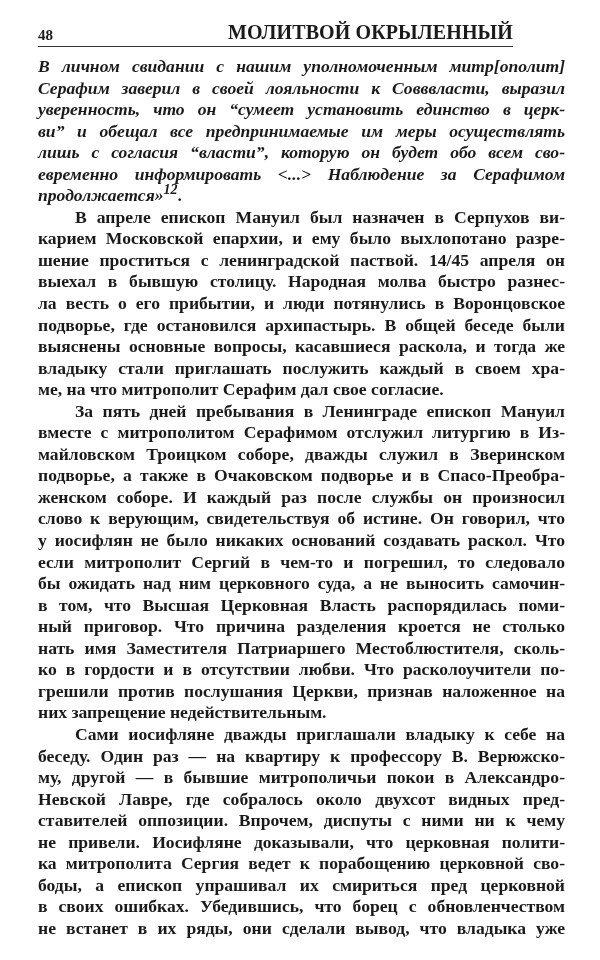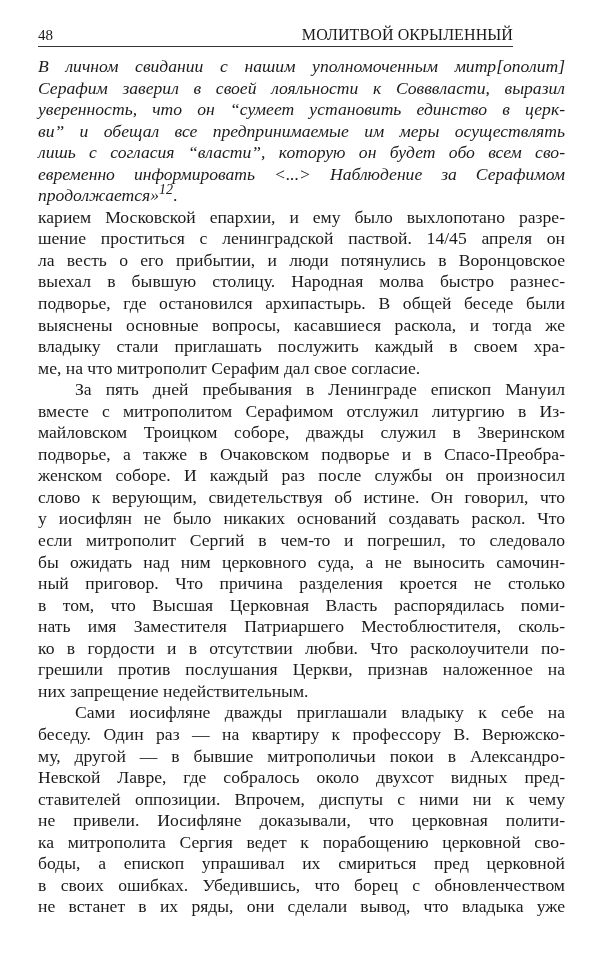--- a/index.html
+++ b/index.html
@@ -1,27 +1,27 @@
 <!DOCTYPE html>
 <html><head>
 <meta charset="utf-8">
 <style>
   html, body { margin: 0; padding: 0; }
   body {
     width: 600px; height: 960px; background: #ffffff; overflow: hidden;
     font-family: "DejaVu Serif", "Liberation Serif", serif; color: #1a1a1a;
   }
-  .page { position: relative; width: 548px; height: 960px; }
+  .page { position: relative; width: 548px; height: 960px; font-weight: bold; }
   .header {
     position: absolute; left: 38px; right: 35px; top: 20px; height: 24px;
     display: flex; justify-content: space-between; align-items: flex-end;
     font-family: "Liberation Serif", "DejaVu Serif", serif;
   }
   .page-num { font-size: 15px; }
-  .running-title { font-size: 16px; letter-spacing: 0.1px; }
+  .running-title { font-size: 20px; letter-spacing: 0.1px; }
   .rule {
     position: absolute; left: 38px; right: 35px; top: 46px;
     height: 0; border-top: 1.3px solid #333;
   }
   .body {
     position: absolute; left: 38px; width: 527px; top: 56px;
     font-family: "Liberation Serif", "DejaVu Serif", serif;
     font-size: 17.6px; line-height: 21.55px;
   }
   .line {
@@ -48,42 +48,43 @@
       <span class="line">В личном свидании с нашим уполномоченным митр[ополит]</span>
       <span class="line">Серафим заверил в своей лояльности к Совввласти, выразил</span>
       <span class="line">уверенность, что он “сумеет установить единство в церк-</span>
       <span class="line">ви” и обещал все предпринимаемые им меры осуществлять</span>
       <span class="line">лишь с согласия “власти”, которую он будет обо всем сво-</span>
       <span class="line">евременно информировать &lt;...&gt; Наблюдение за Серафимом</span>
       <span class="line last"><span>продолжается»</span><sup>12</sup><span style="font-style:normal">.</span></span>
     </div>
 
     <div class="para">
+      <span class="line indent">В апреле епископ Мануил был назначен в Серпухов ви-</span>
       <span class="line">карием Московской епархии, и ему было выхлопотано разре-</span>
       <span class="line">шение проститься с ленинградской паствой. 14/45 апреля он</span>
+      <span class="line">выехал в бывшую столицу. Народная молва быстро разнес-</span>
       <span class="line">ла весть о его прибытии, и люди потянулись в Воронцовское</span>
-      <span class="line">выехал в бывшую столицу. Народная молва быстро разнес-</span>
       <span class="line">подворье, где остановился архипастырь. В общей беседе были</span>
       <span class="line">выяснены основные вопросы, касавшиеся раскола, и тогда же</span>
       <span class="line">владыку стали приглашать послужить каждый в своем хра-</span>
       <span class="line last">ме, на что митрополит Серафим дал свое согласие.</span>
     </div>
 
     <div class="para">
       <span class="line indent">За пять дней пребывания в Ленинграде епископ Мануил</span>
       <span class="line">вместе с митрополитом Серафимом отслужил литургию в Из-</span>
       <span class="line">майловском Троицком соборе, дважды служил в Зверинском</span>
       <span class="line">подворье, а также в Очаковском подворье и в Спасо-Преобра-</span>
       <span class="line">женском соборе. И каждый раз после службы он произносил</span>
       <span class="line">слово к верующим, свидетельствуя об истине. Он говорил, что</span>
       <span class="line">у иосифлян не было никаких оснований создавать раскол. Что</span>
       <span class="line">если митрополит Сергий в чем-то и погрешил, то следовало</span>
       <span class="line">бы ожидать над ним церковного суда, а не выносить самочин-</span>
+      <span class="line">в том, что Высшая Церковная Власть распорядилась поми-</span>
       <span class="line">ный приговор. Что причина разделения кроется не столько</span>
-      <span class="line">в том, что Высшая Церковная Власть распорядилась поми-</span>
       <span class="line">нать имя Заместителя Патриаршего Местоблюстителя, сколь-</span>
       <span class="line">ко в гордости и в отсутствии любви. Что расколоучители по-</span>
       <span class="line">грешили против послушания Церкви, признав наложенное на</span>
       <span class="line last">них запрещение недействительным.</span>
     </div>
 
     <div class="para">
       <span class="line indent">Сами иосифляне дважды приглашали владыку к себе на</span>
       <span class="line">беседу. Один раз — на квартиру к профессору В. Верюжско-</span>
       <span class="line">му, другой — в бывшие митрополичьи покои в Александро-</span>

